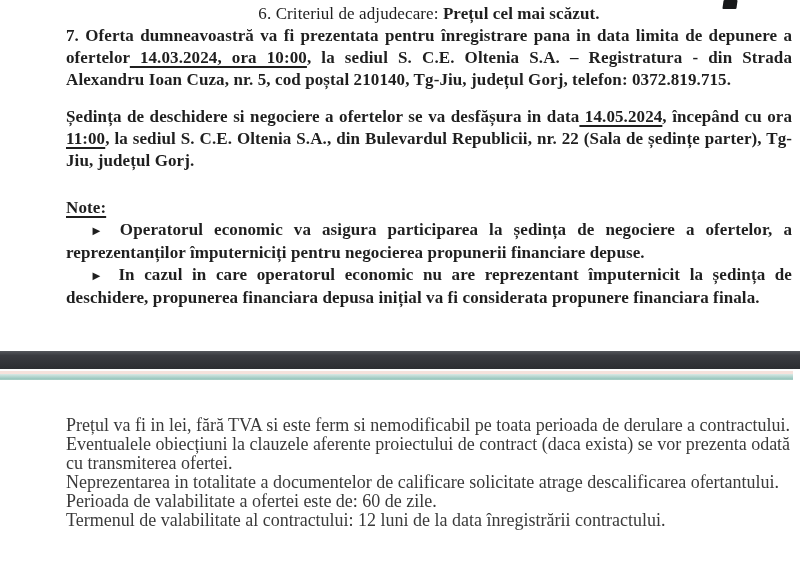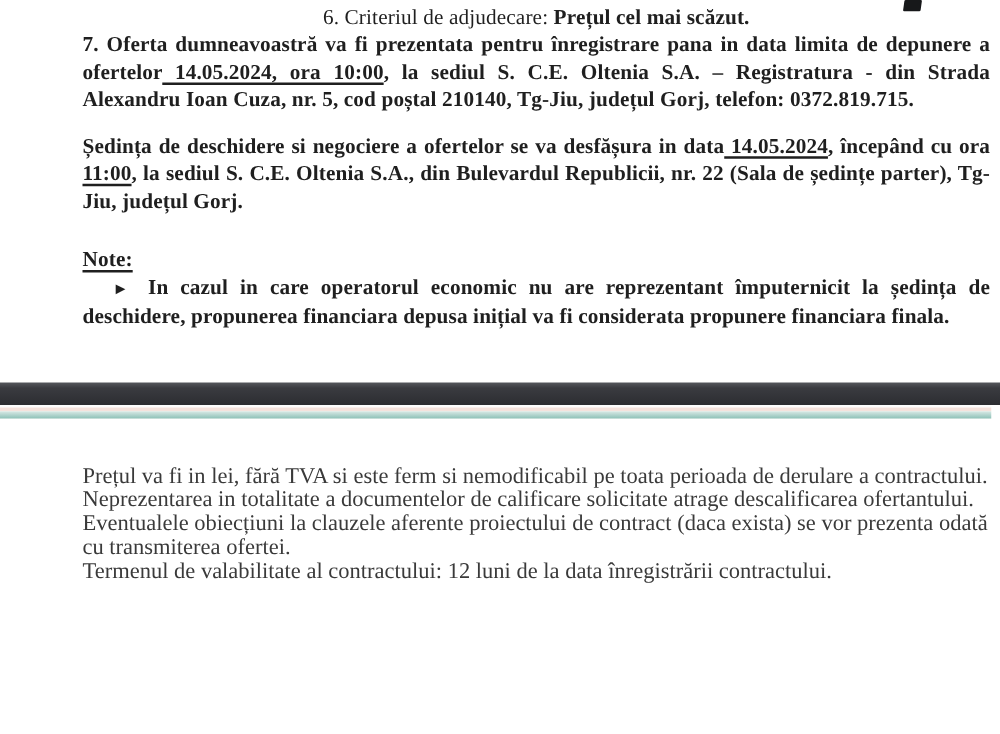--- a/index.html
+++ b/index.html
@@ -78,37 +78,39 @@
 </style>
 </head>
 <body>
 
 <div class="scan-artifact"></div>
 
 <div class="page1">
 
   <p class="p criterion"><span>6. Criteriul de adjudecare: </span><span class="bold">Prețul cel mai scăzut.</span></p>
 
-  <p class="p bold"><span>7. Oferta dumneavoastră va fi prezentata pentru înregistrare pana in data limita de depunere a ofertelor</span><span class="u"> 14.05.2024, ora 10:00</span><span>, la sediul S. C.E. Oltenia S.A. – Registratura - din Strada Alexandru Ioan Cuza, nr. 5, cod poștal 210140, Tg-Jiu, județul Gorj, telefon: 0372.819.715.</span></p>
+  <p class="p bold"><span>7. Oferta dumneavoastră va fi prezentata pentru înregistrare pana in data limita de depunere a ofertelor</span><span class="u"> 14.03.2024, ora 10:00</span><span>, la sediul S. C.E. Oltenia S.A. – Registratura - din Strada Alexandru Ioan Cuza, nr. 5, cod poștal 210140, Tg-Jiu, județul Gorj, telefon: 0372.819.715.</span></p>
 
 
   <p class="p bold meeting-p"><span>Ședința de deschidere si negociere a ofertelor se va desfășura in data</span><span class="u"> 14.05.2024</span><span>, începând cu ora </span><span class="u">11:00</span><span>, la sediul S. C.E. Oltenia S.A., din Bulevardul Republicii, nr. 22 (Sala de ședințe parter), Tg-Jiu, județul Gorj.</span></p>
 
   <p class="p bold note-h"><span class="u">Note:</span></p>
 
+  <p class="p bold bullet"><span class="marker">►</span><span> Operatorul economic va asigura participarea la ședința de negociere a ofertelor, a reprezentanților împuterniciți pentru negocierea propunerii financiare depuse.</span></p>
 
   <p class="p bold bullet"><span class="marker">►</span><span> In cazul in care operatorul economic nu are reprezentant împuternicit la ședința de deschidere, propunerea financiara depusa inițial va fi considerata propunere financiara finala.</span></p>
 
 </div>
 
 <div class="separator">
   <div class="shadow-bar"></div>
   <div class="gap-white"></div>
   <div class="pink-line"></div>
   <div class="teal-line"></div>
 </div>
 
 <div class="page2">
   <p class="term">Prețul va fi in lei, fără TVA si este ferm si nemodificabil pe toata perioada de derulare a contractului.</p>
+  <p class="term">Eventualele obiecțiuni la clauzele aferente proiectului de contract (daca exista) se vor prezenta odată cu transmiterea ofertei.</p>
   <p class="term">Neprezentarea in totalitate a documentelor de calificare solicitate atrage descalificarea ofertantului.</p>
-  <p class="term">Eventualele obiecțiuni la clauzele aferente proiectului de contract (daca exista) se vor prezenta odată cu transmiterea ofertei.</p>
+  <p class="term">Perioada de valabilitate a ofertei este de: 60 de zile.</p>
   <p class="term">Termenul de valabilitate al contractului: 12 luni de la data înregistrării contractului.</p>
 </div>
 
 </body></html>

